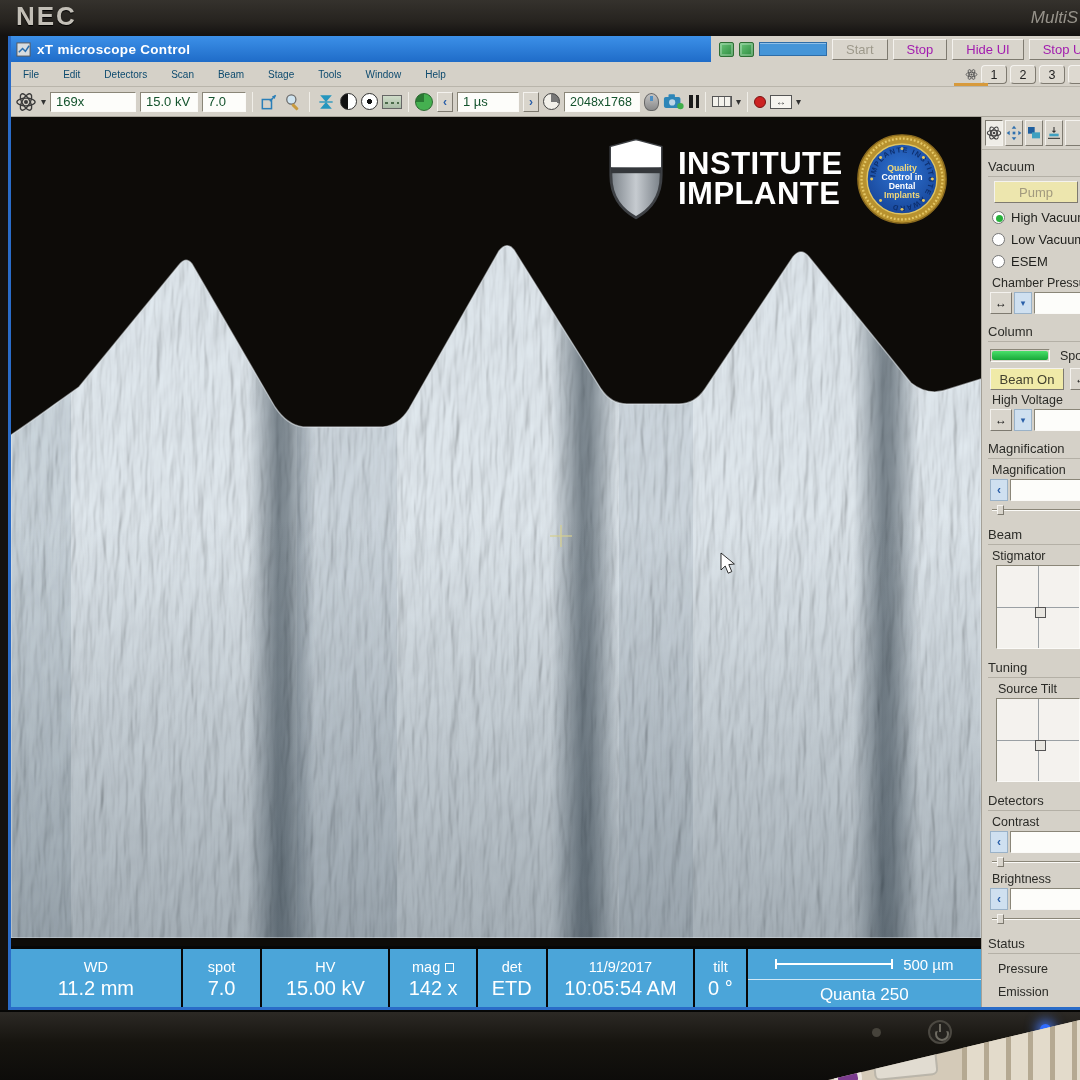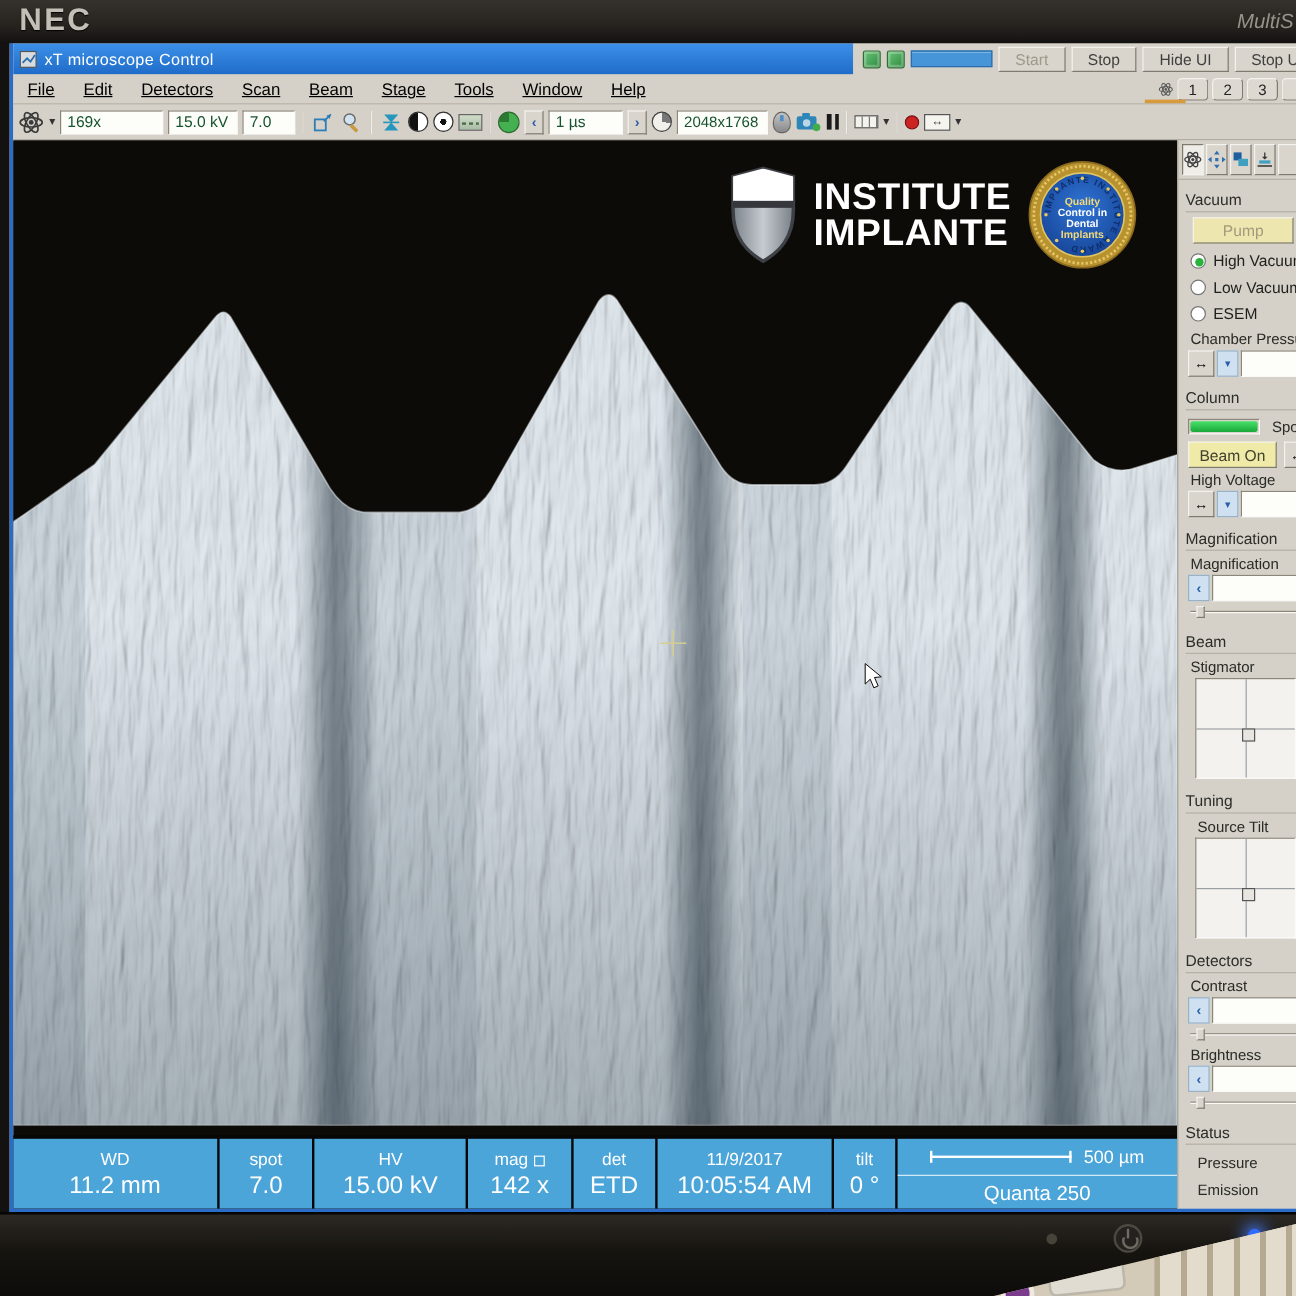--- a/index.html
+++ b/index.html
@@ -36,36 +36,36 @@
     background:#7b3c8e; border:4px solid #efe9e2; }
 
   
   .screen { position:absolute; left:8px; top:36px; width:1072px; height:974px; overflow:hidden;
     background:#d5d1c8; border-left:3px solid #2a6cc8; border-bottom:3px solid #2a6cc8; z-index:4; }
 
   
   .titlebar { display:flex; height:26px; align-items:stretch; }
   .titlebar-blue { flex:1; display:flex; align-items:center; gap:6px; padding-left:5px;
     background:linear-gradient(180deg,#3c90e8,#1f6cc8); }
-  .title-text { color:#fff; font-weight:normal; font-size:13.5px; letter-spacing:.3px; }
+  .title-text { color:#fff; font-weight:bold; font-size:13.5px; letter-spacing:.3px; }
   .titlebar-right { display:flex; align-items:center; gap:5px; padding:0 2px 0 8px;
     background:#d5d1c8; }
   .mini-chip { width:15px; height:15px; border:1px solid #2f6e34; border-radius:2px;
     background:linear-gradient(135deg,#69c478,#2e8a3e); box-shadow:inset 0 0 0 2px rgba(255,255,255,.25); }
   .progress-bar { width:68px; height:14px; background:#4595d8; border:1px solid #2e6da8;
     box-shadow:inset 0 1px 0 rgba(255,255,255,.4); }
-  .tbtn { height:21px; padding:0 13px; font-size:13px; color:#404040; background:#d9d5cc;
+  .tbtn { height:21px; padding:0 13px; font-size:13px; color:#a21caf; background:#d9d5cc;
     border:1px solid; border-color:#f4f2ee #7e7a70 #7e7a70 #f4f2ee; white-space:nowrap; }
   .tbtn.disabled { color:#9d998b; }
   .tbtn.clipped { margin-right:-22px; }
 
   
   .menubar { position:relative; display:flex; align-items:center; height:25px;
     border-bottom:1px solid #b9b5ab; background:#d5d1c8; }
-  .menu-item { padding:3px 12px; font-size:14px; color:#000000;text-decoration:underline; }
+  .menu-item { padding:3px 12px; font-size:10px; color:#0c4a6e; }
   .quad-cluster { position:absolute; right:0; top:0; height:25px; display:flex; align-items:center;
     gap:3px; padding-right:2px; }
   .quad-btn { width:26px; height:19px; border-radius:4px; background:#ddd9d0; font-size:12.5px;
     color:#222; display:flex; align-items:center; justify-content:center;
     border:1px solid; border-color:#f4f2ee #7e7a70 #7e7a70 #f4f2ee; }
   .quad-btn.clipped { margin-right:-16px; }
   .quad-underline { position:absolute; right:92px; bottom:0; width:34px; height:3px; background:#d79a3c; }
 
   
   .toolbar { display:flex; align-items:center; height:30px; gap:4px; padding:0 4px;

